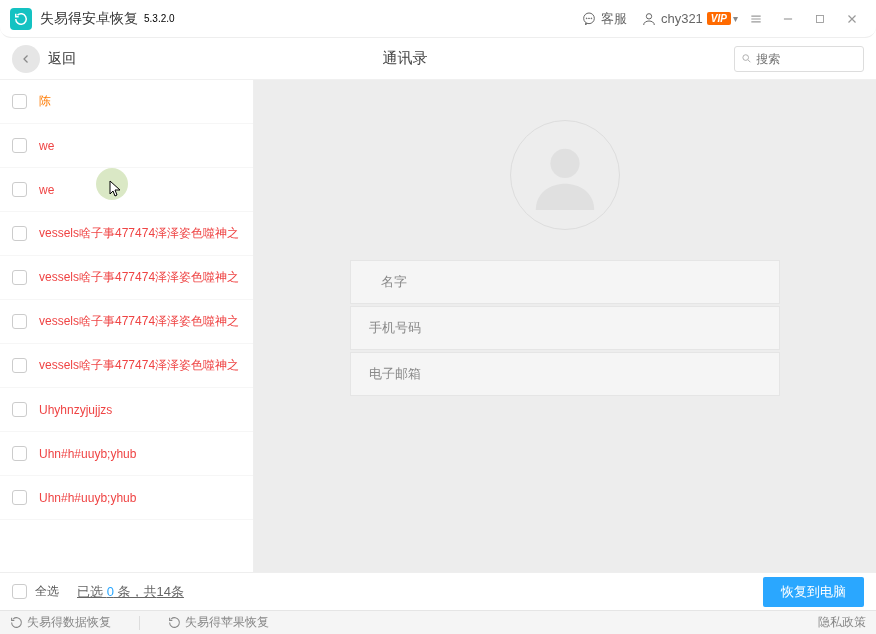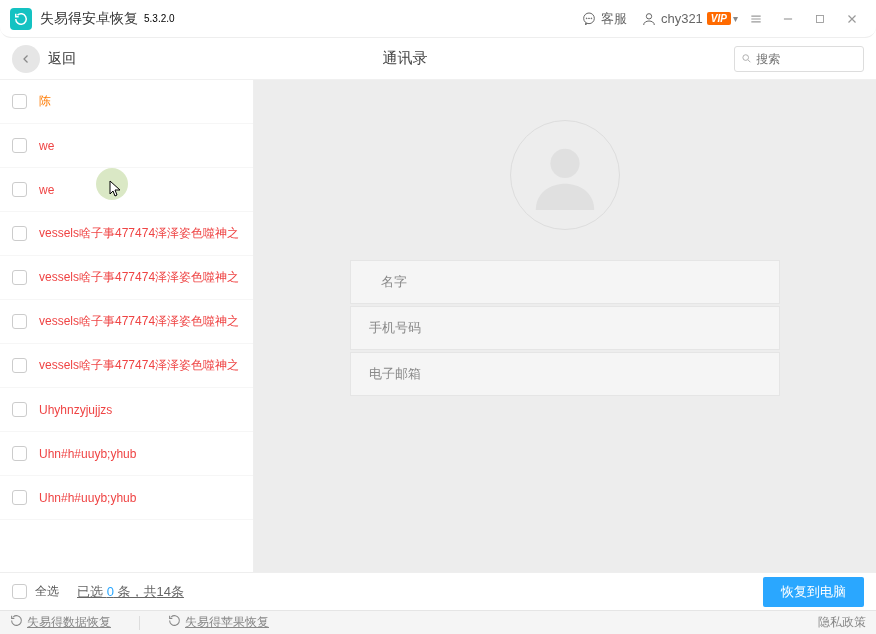--- a/index.html
+++ b/index.html
@@ -51,21 +51,21 @@
 .detail-row.name { padding-left:30px; }
 
 .selectbar { height:38px; border-top:1px solid #eee; display:flex; align-items:center; padding:0 12px; }
 .selectbar .chk { margin-right:8px; }
 .selectbar .lbl { color:#555; font-size:12px; margin-right:18px; }
 .selectbar .counts { color:#666; font-size:13px;text-decoration:underline; }
 .selectbar .counts .n { color:#2aa7ff; }
 .restore-btn { margin-left:auto; height:30px; padding:0 18px; background:#2aa7ff; color:#fff; border:none; border-radius:2px; font-size:13px; cursor:pointer; }
 
 .footer { height:24px; background:#f5f5f5; border-top:1px solid #e5e5e5; display:flex; align-items:center; padding:0 10px; font-size:12px; color:#888; }
-.foot-item { display:flex; margin-right:28px; cursor:pointer;text-decoration:underline; }
+.foot-item { display:flex; align-items:center; margin-right:28px; cursor:pointer; }
 .foot-item svg { width:13px; height:13px; margin-right:4px; }
 .foot-sep { width:1px; height:14px; background:#ddd; margin-right:28px; }
 .privacy { margin-left:auto; cursor:pointer; }
 
 .cursor-spot { position:absolute; width:32px; height:32px; border-radius:50%; background:rgba(150,190,90,0.35); left:96px; top:168px; pointer-events:none; z-index:5; }
 .cursor-arr { position:absolute; left:109px; top:180px; z-index:6; pointer-events:none; }
 </style>
 </head>
 <body>
 

